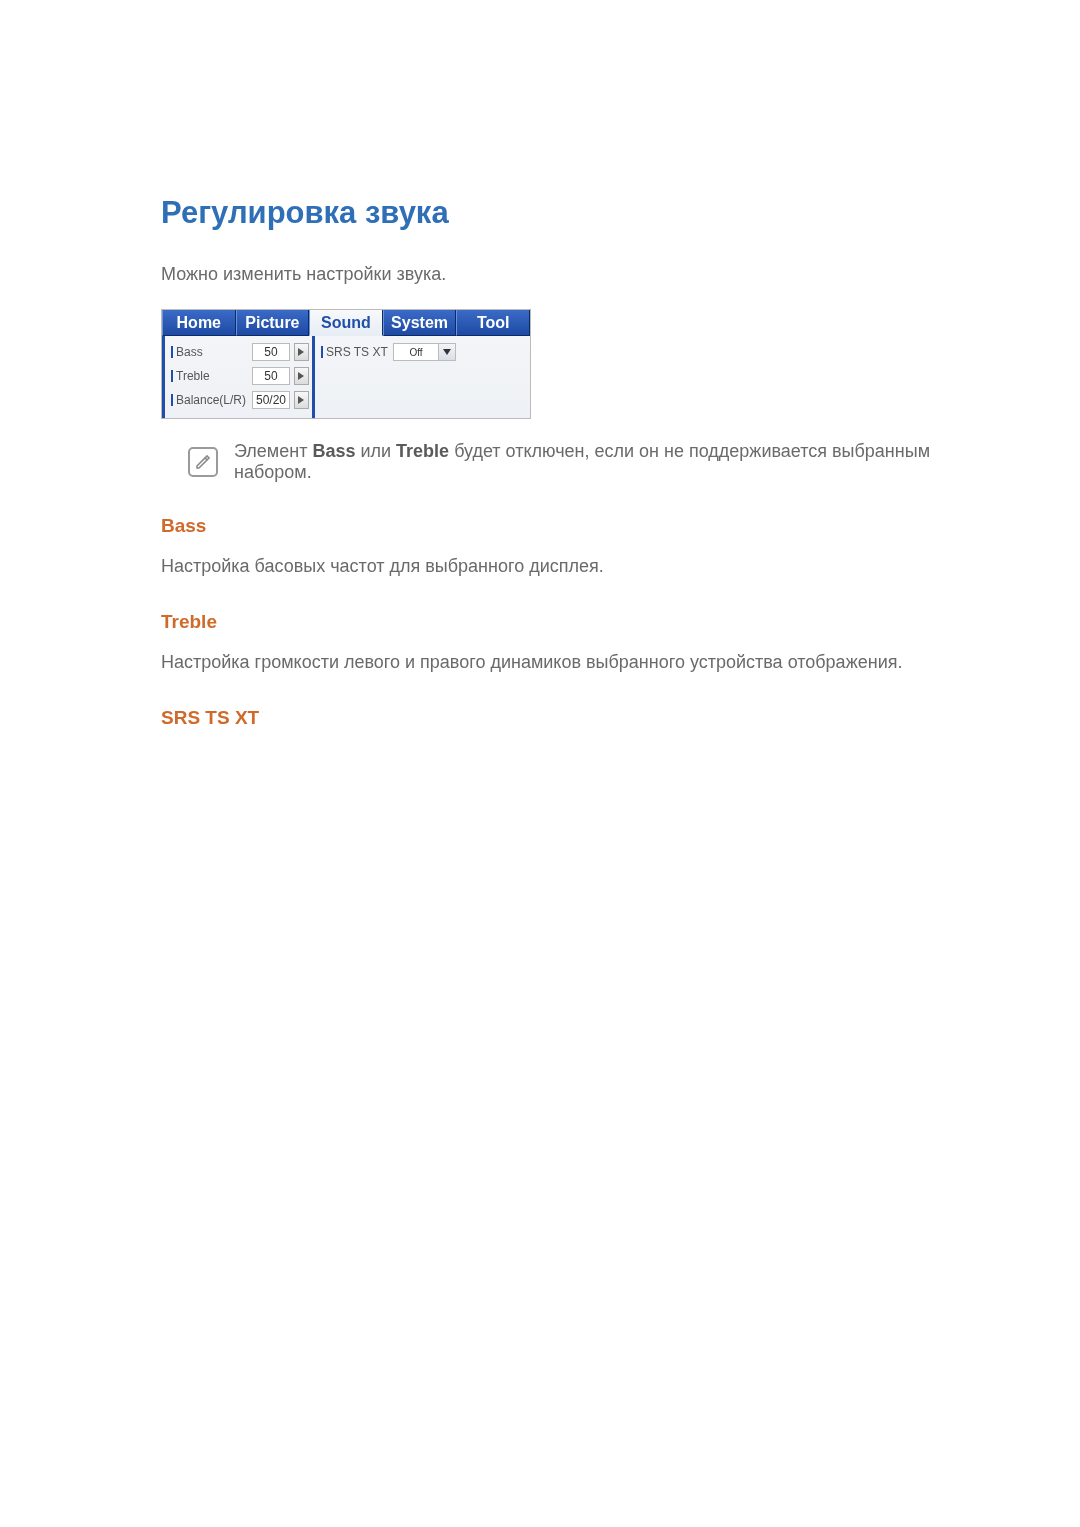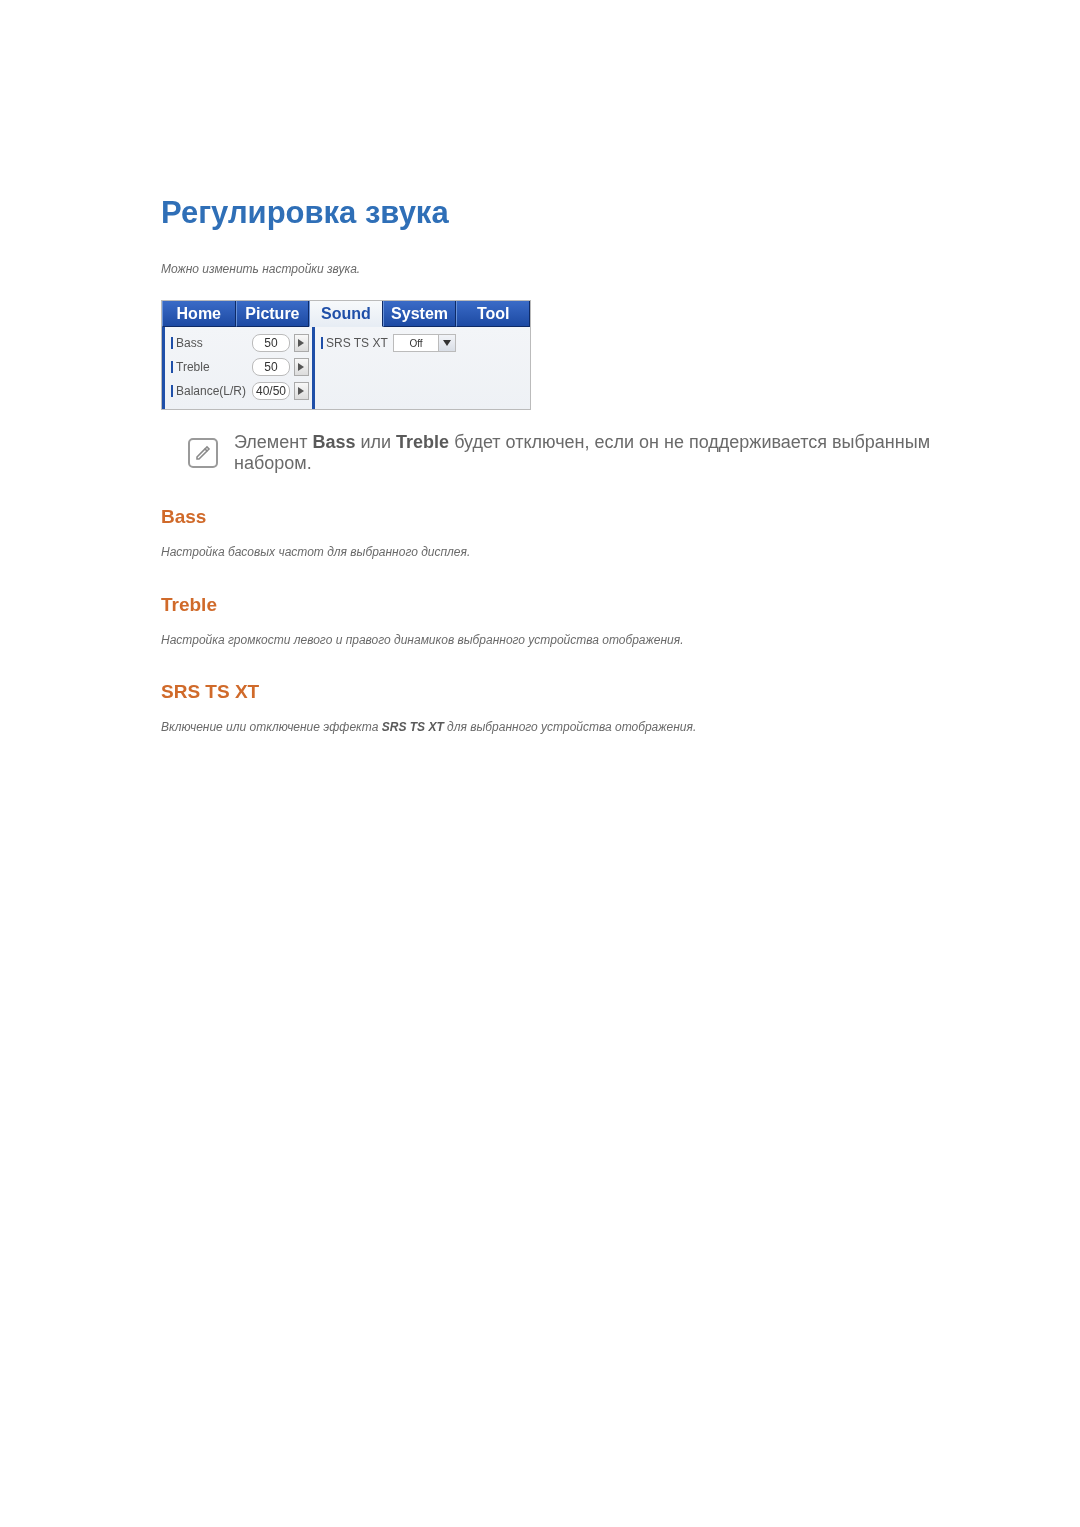--- a/index.html
+++ b/index.html
@@ -17,25 +17,24 @@
     box-sizing: border-box;
     width: 1080px;
   }
   h2.section-title {
     color: #2f6fb7;
     font-size: 31px;
     font-weight: bold;
     margin: 0 0 30px 0;
   }
   p.body-text {
-    font-size: 12px;
+    font-size: 18px;
     color: #6a6a6a;
     margin: 0 0 22px 0;
     line-height: 1.45;
-    font-style: italic;
   }
   p.body-text b {
     color: #5a5a5a;
     font-weight: bold;
   }
   h3.sub-heading {
     color: #d06a2a;
     font-size: 19px;
     font-weight: bold;
     margin: 32px 0 16px 0;
@@ -139,21 +138,21 @@
     background: #ffffff;
     border: 1px solid #bbb;
     height: 18px;
     display: flex;
     align-items: center;
     justify-content: center;
     font-size: 12px;
     color: #333;
     box-sizing: border-box;
   }
-  .ui-col.left .ui-value { width: 40px; border-radius: 8px; }
+  .ui-col.left .ui-value { width: 40px; }
   .stepper-btn {
     width: 16px;
     height: 18px;
     background: linear-gradient(#f8f8f8,#dcdcdc);
     border: 1px solid #aaa;
     display:flex;
     align-items:center;
     justify-content:center;
     box-sizing:border-box;
   }
@@ -224,21 +223,21 @@
             <svg width="6" height="8" viewBox="0 0 6 8">
                 <polygon points="0,0 6,4 0,8" fill="#555"></polygon>
               </svg>
           </span>
         </div>
         <div class="ui-row">
           <span class="ui-label">
               <span class="bar"></span>
               <span>Balance(L/R)</span>
             </span>
-          <span class="ui-value">40/50</span>
+          <span class="ui-value">50/20</span>
           <span class="stepper-btn">
             <svg width="6" height="8" viewBox="0 0 6 8">
                 <polygon points="0,0 6,4 0,8" fill="#555"></polygon>
               </svg>
           </span>
         </div>
       </div>
       <div class="ui-col right">
         <div class="ui-row">
           <span class="ui-label">
@@ -271,17 +270,14 @@
   </div>
 
   <h3 class="sub-heading">Bass</h3>
   <p class="body-text">Настройка басовых частот для выбранного дисплея.</p>
 
   <h3 class="sub-heading">Treble</h3>
 
   <p class="body-text">Настройка громкости левого и правого динамиков выбранного устройства отображения.</p>
 
   <h3 class="sub-heading">SRS TS XT</h3>
-  <p class="body-text">
-    <span>Включение или отключение эффекта </span><b>SRS TS XT</b><span> для выбранного устройства отображения.</span>
-  </p>
 
 </div>
 
 </body></html>

